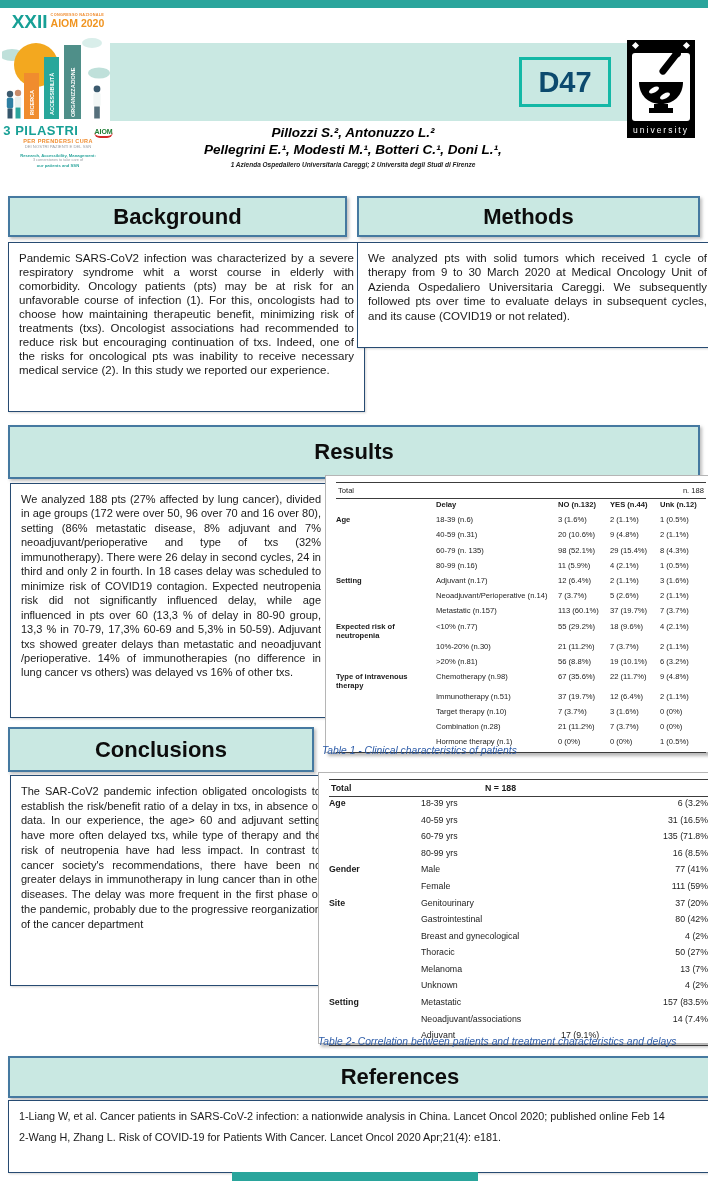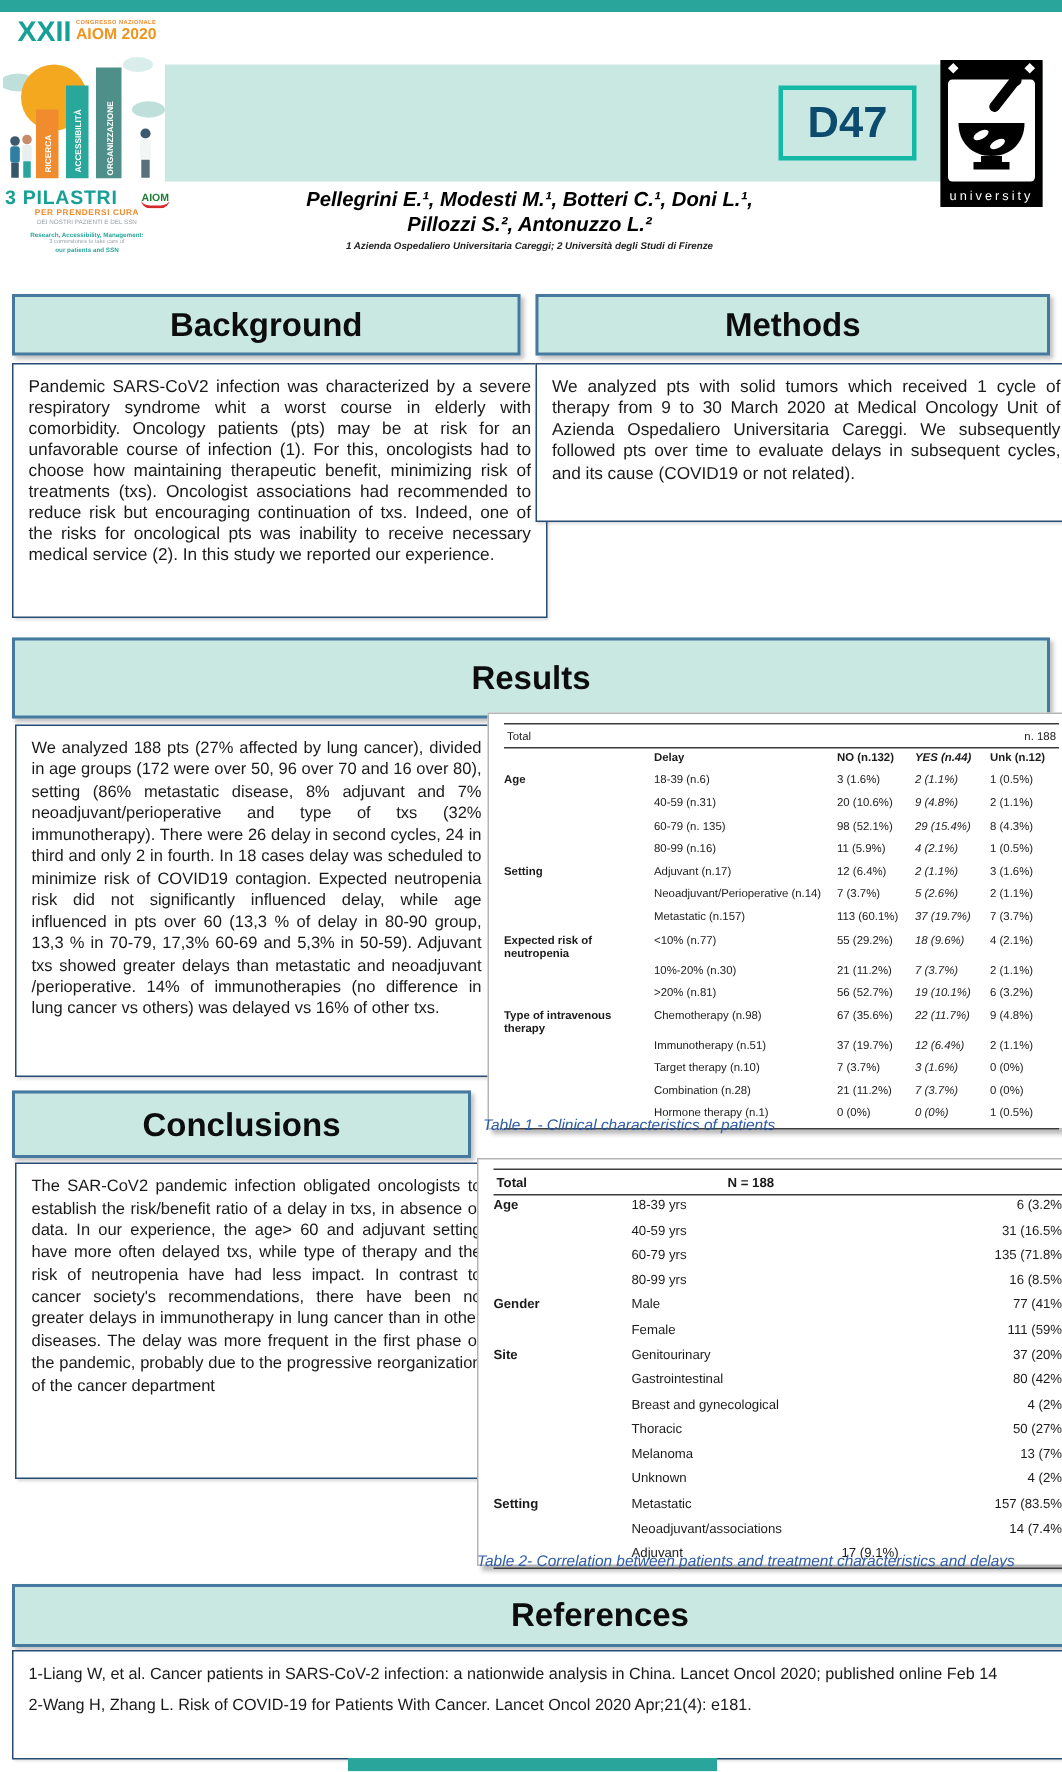--- a/index.html
+++ b/index.html
@@ -65,21 +65,21 @@
   .t1{left:325px;top:475px;width:370px;height:264px;font-size:7.6px;}
   .t2{left:318px;top:772px;width:382px;height:258px;font-size:8.8px;}
   .rule1{border-top:1.4px solid #3c3c3c;}
   .rule2{border-top:1px solid #3c3c3c;}
   .total-row{display:flex;justify-content:space-between;align-items:center;padding:3px 2px;}
   .t2 .total-row{font-weight:bold;justify-content:flex-start;}
   .t1r{display:flex;align-items:flex-start;padding:1px 0;min-height:13.2px;}
   .t1 .c1{width:84px;font-weight:bold;padding-right:4px;}
   .t1 .c2{width:122px;margin-left:12px;}
   .t1 .c3{width:52px;}
-  .t1 .c4{width:50px;font-style:italic;}
+  .t1 .c4{width:50px;}
   .t1 .c5{flex:1;}
   .t1 .hdr{font-weight:bold;}
   .t2r{display:flex;align-items:flex-start;padding:1.2px 0;min-height:14.2px;}
   .t2 .c1{width:92px;font-weight:bold;}
   .t2 .c2{flex:1;}
   .t2 .c3{width:80px;}
   .t2 .c4{width:70px;text-align:right;}
   .t2 .nvalue{width:150px;font-weight:bold;padding-left:62px;}
   .caption{position:absolute;font-style:italic;color:#2d5ca8;font-size:10.3px;}
   .cap1{left:322px;top:745px;}
@@ -157,22 +157,22 @@
       </g>
       <g fill="#fff">
         <ellipse cx="27" cy="50" rx="5.5" ry="2.6" transform="rotate(-28 27 50)"></ellipse>
         <ellipse cx="38" cy="56" rx="5.5" ry="2.6" transform="rotate(-28 38 56)"></ellipse>
       </g>
     </svg>
     <div class="univ-label">university</div>
   </div>
 
   <div class="authors">
+    <div class="authors-line">Pillozzi S.², Antonuzzo L.²</div>
     <div class="authors-line">Pellegrini E.¹, Modesti M.¹, Botteri C.¹, Doni L.¹,</div>
-    <div class="authors-line">Pillozzi S.², Antonuzzo L.²</div>
     <div class="affil">1 Azienda Ospedaliero Universitaria Careggi; 2 Università degli Studi di Firenze</div>
   </div>
 
   <div class="sec-header h-background">Background</div>
   <div class="text-box b-background">Pandemic SARS-CoV2 infection was characterized by a severe respiratory syndrome whit a worst course in elderly with comorbidity. Oncology patients (pts) may be at risk for an unfavorable course of infection (1). For this, oncologists had to choose how maintaining therapeutic benefit, minimizing risk of treatments (txs). Oncologist associations had recommended to reduce risk but encouraging continuation of txs. Indeed, one of the risks for oncological pts was inability to receive necessary medical service (2). In this study we reported our experience.</div>
 
   <div class="sec-header h-methods">Methods</div>
   <div class="text-box b-methods">We analyzed pts with solid tumors which received 1 cycle of therapy from 9 to 30 March 2020 at Medical Oncology Unit of Azienda Ospedaliero Universitaria Careggi. We subsequently followed pts over time to evaluate delays in subsequent cycles, and its cause (COVID19 or not related).</div>
 
   <div class="sec-header h-results">Results</div>
@@ -251,21 +251,21 @@
     <div class="t1r">
         <span class="c1"></span>
         <span class="c2">10%-20% (n.30)</span>
         <span class="c3">21 (11.2%)</span>
         <span class="c4">7 (3.7%)</span>
         <span class="c5">2 (1.1%)</span>
       </div>
     <div class="t1r">
         <span class="c1"></span>
         <span class="c2">&gt;20% (n.81)</span>
-        <span class="c3">56 (52.7%)</span>
+        <span class="c3">56 (8.8%)</span>
         <span class="c4">19 (10.1%)</span>
         <span class="c5">6 (3.2%)</span>
       </div>
     <div class="t1r">
         <span class="c1">Type of intravenous therapy</span>
         <span class="c2">Chemotherapy (n.98)</span>
         <span class="c3">67 (35.6%)</span>
         <span class="c4">22 (11.7%)</span>
         <span class="c5">9 (4.8%)</span>
       </div>

